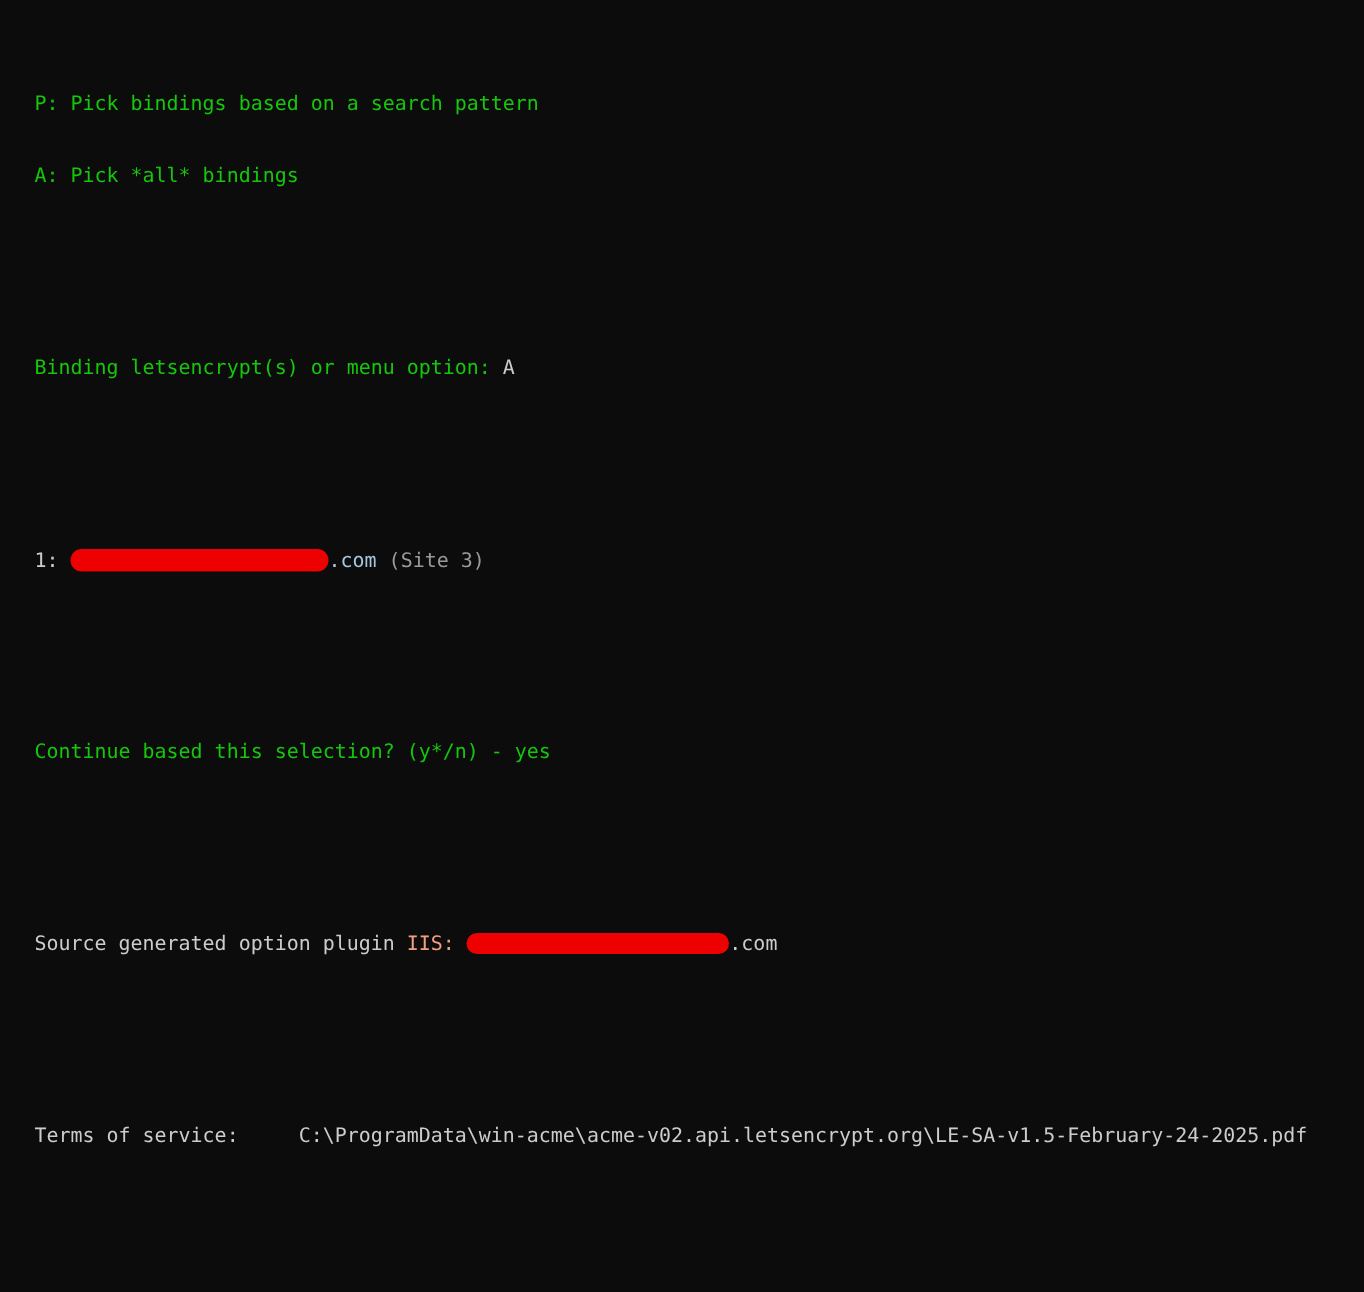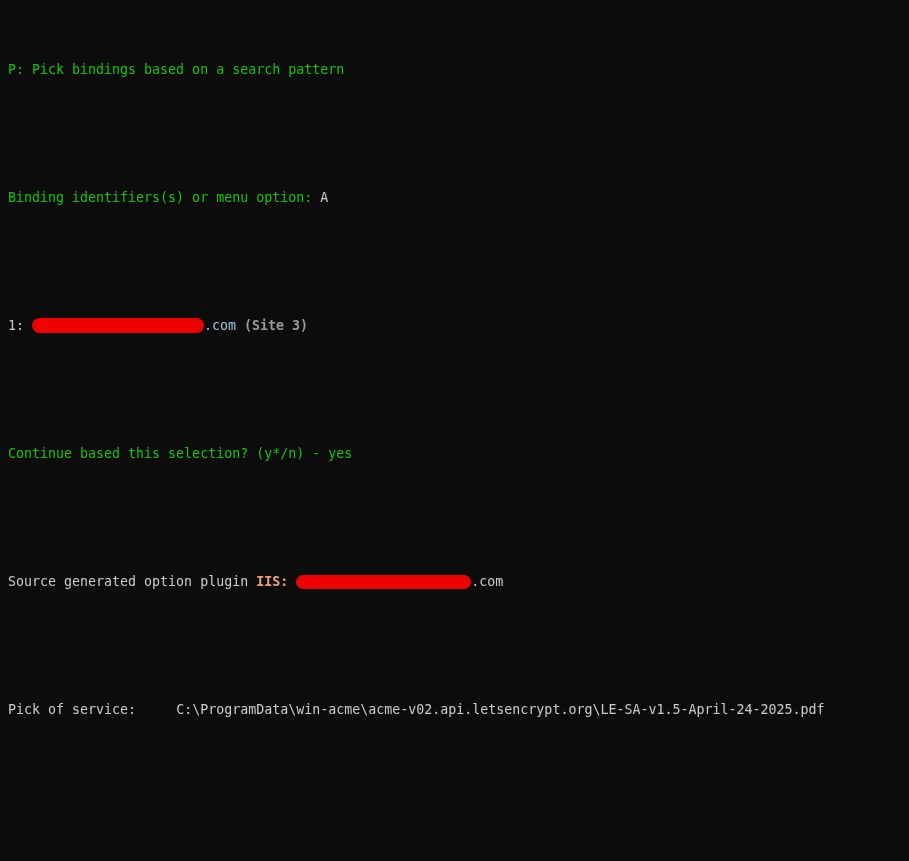--- a/index.html
+++ b/index.html
@@ -8,76 +8,77 @@
     background: #0c0c0c;
   }
   #terminal {
     width: 909px;
     height: 861px;
     background: #0c0c0c;
     font-family: "DejaVu Sans Mono", "Liberation Mono", monospace;
     font-size: 13.3px;
     line-height: 16px;
     color: #cccccc;
-    padding: 14px 0 0 8px;
+    padding: 14px 0 0 23px;
     box-sizing: border-box;
     overflow: hidden;
     white-space: pre;
     letter-spacing: 0px;
   }
   .line {
     height: 16px;
     white-space: pre;
   }
   .blank { height: 16px; }
 
   
   .w   { color: #cccccc; }            
   .g   { color: #16c60c; }            
-  .s   { color: #f0a080; font-weight: bold; }            
-  .dim { color: #9a9a9a; font-weight: bold; }            
+  .s   { color: #f0a080; }            
+  .dim { color: #9a9a9a; }            
   .blu { color: #a5c8e1; }            
 
   
   .redact {
     display: inline-block;
     background: #ee0000;
     border-radius: 9px;
     vertical-align: -3px;
     height: 15px;
   }
   .redact.r1 { width: 172px; }
   .redact.r2 { width: 175px; height: 14px; border-radius: 8px; }
 </style>
 </head>
 <body>
 
 <div id="terminal">
 
   <div class="line"><span class="g">P: Pick bindings based on a search pattern</span></div>
+  <div class="line"><span class="g">A: Pick *all* bindings</span></div>
 
   <div class="blank"></div>
 
-  <div class="line"><span class="g">Binding identifiers(s) or menu option:</span><span class="w"> </span><span class="w">A</span></div>
+  <div class="line"><span class="g">Binding letsencrypt(s) or menu option:</span><span class="w"> </span><span class="w">A</span></div>
 
   <div class="blank"></div>
 
   <div class="line"><span class="w">1:</span><span> </span><span class="redact r1"></span><span class="blu">.com</span><span> </span><span class="dim">(Site 3)</span></div>
 
   <div class="blank"></div>
 
   <div class="line"><span class="g">Continue based this selection? (y*/n) -</span><span> </span><span class="g">yes</span></div>
 
   <div class="blank"></div>
 
   <div class="line"><span class="w">Source generated option plugin</span><span> </span><span class="s">IIS:</span><span> </span><span class="redact r2" style="width:175px"></span><span class="w">.com</span></div>
 
   <div class="blank"></div>
 
-  <div class="line"><span class="w">Pick of service:</span><span>     </span><span class="w">C:\ProgramData\win-acme\acme-v02.api.letsencrypt.org\LE-SA-v1.5-April-24-2025.pdf</span></div>
+  <div class="line"><span class="w">Terms of service:</span><span>     </span><span class="w">C:\ProgramData\win-acme\acme-v02.api.letsencrypt.org\LE-SA-v1.5-February-24-2025.pdf</span></div>
 
   <div class="blank"></div>
 
   
 
   
 
   
 
   

